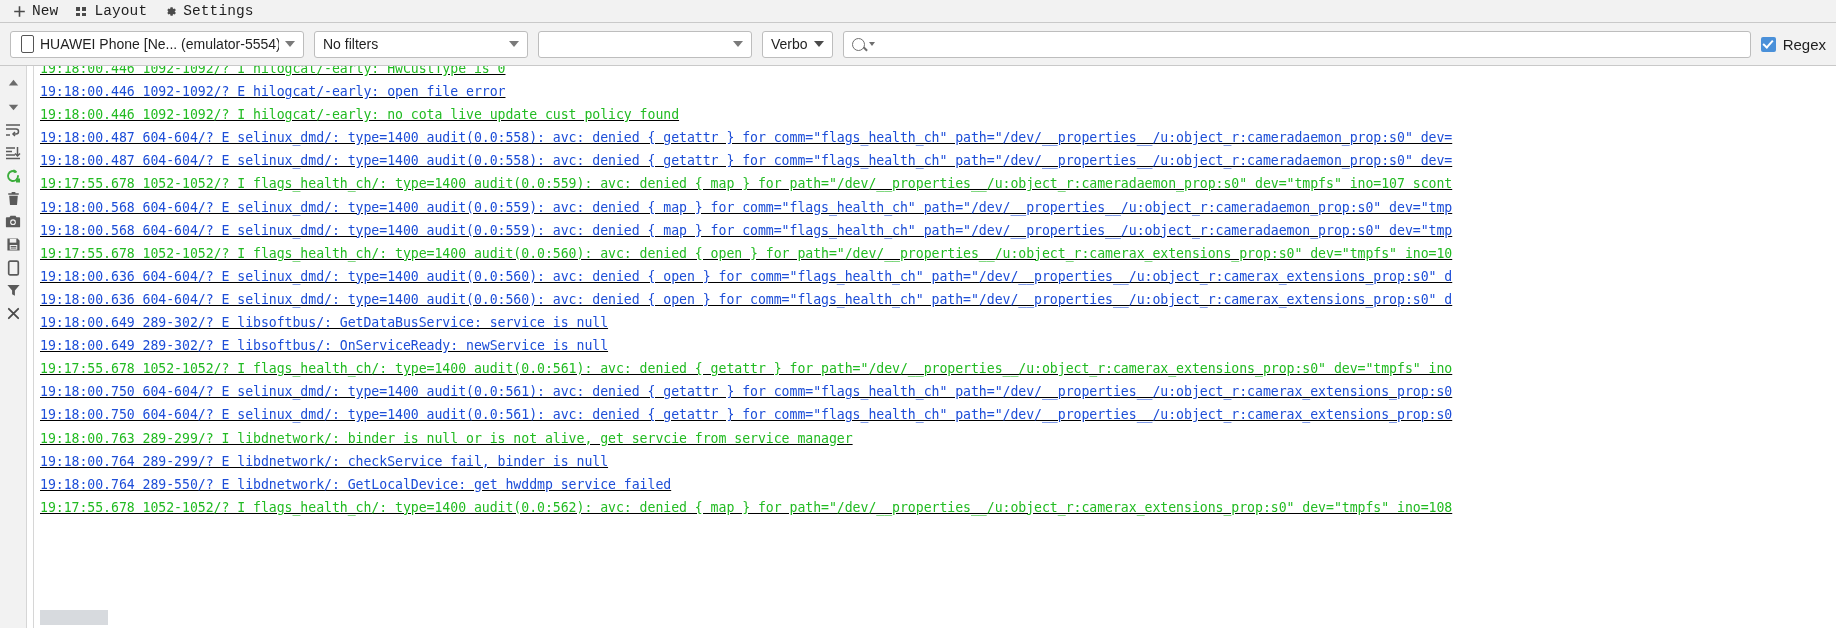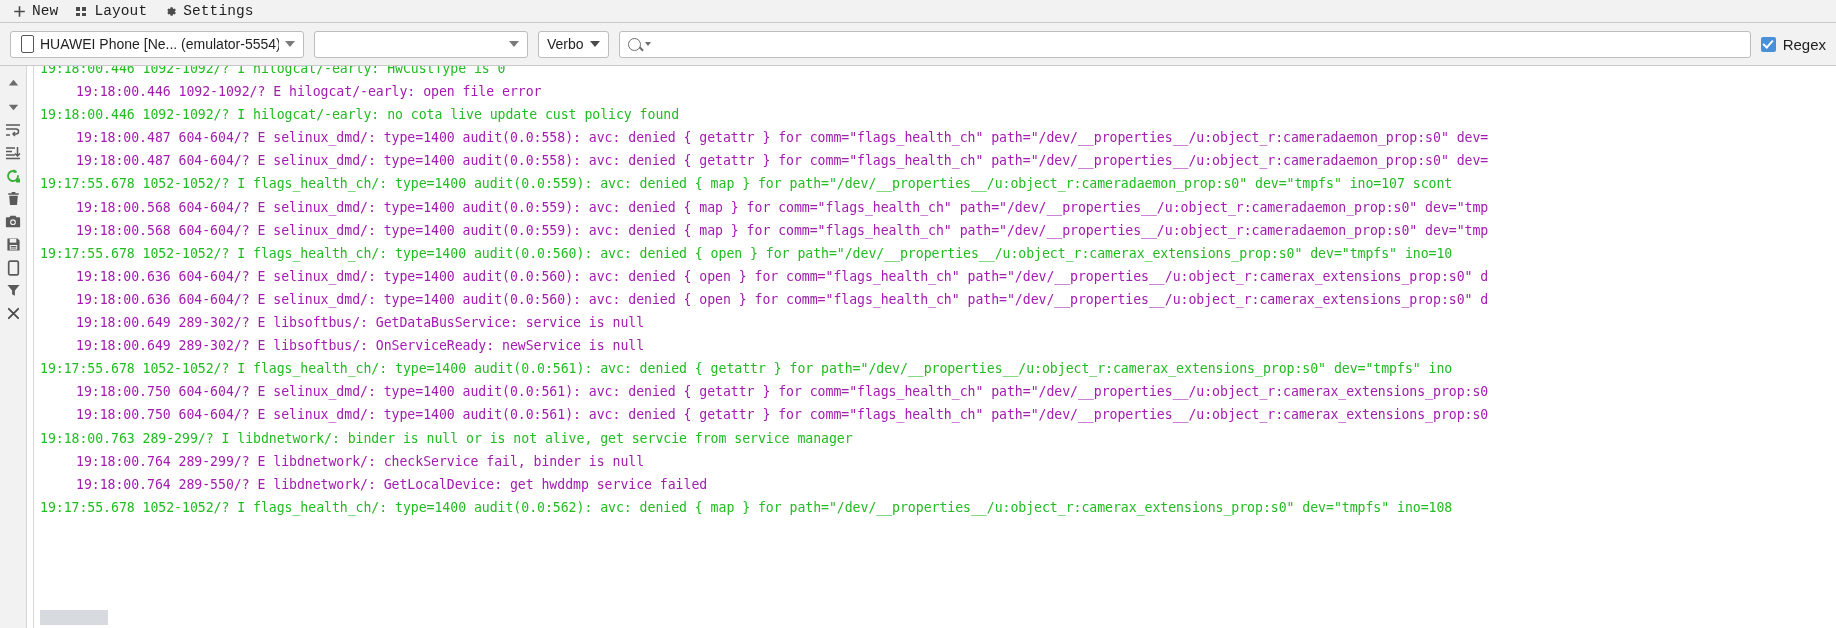--- a/index.html
+++ b/index.html
@@ -205,32 +205,33 @@
     flex: 1;
     position: relative;
     overflow: hidden;
     background: #ffffff;
     border-left: 1px solid #ffffff;
   }
   .logpane {
     position: absolute;
     left: 0; top: -9px;
     width: 100%;
+    text-decoration: underline;
   }
   .logline {
     height: 23.1px;
     line-height: 23.1px;
     white-space: pre;
     font-family: "DejaVu Sans Mono", "Liberation Mono", monospace;
     font-size: 13.2px;
     padding-left: 12px;
     letter-spacing: -0.05px;
   }
   .lv-I { color: #22bb22; }
-  .lv-E { color: #a21caf; margin-left: 36px; }
+  .lv-E { color: #1d4ed8; }
   .leftrule {
     position: absolute;
     left: 5px; top: 0; bottom: 0;
     width: 1px;
     background: #d6d6d6;
   }
   .selbar {
     position: absolute;
     left: 12px;
     bottom: 3px;
@@ -276,20 +277,24 @@
   </div>
 
   <div class="toolbar">
 
     <div class="combo" id="device-combo">
       <span class="phone-glyph"></span>
       <span class="ctext">HUAWEI Phone [Ne... (emulator-5554)</span>
       <span class="caret"></span>
     </div>
 
+    <div class="combo" id="filters-combo">
+      <span class="ctext">No filters</span>
+      <span class="caret"></span>
+    </div>
 
     <div class="combo" id="empty-combo">
       <span class="ctext"></span>
       <span class="caret"></span>
     </div>
 
     <div class="combo" id="level-combo">
       <span class="ctext">Verbose</span>
       <span class="caret dark"></span>
     </div>

